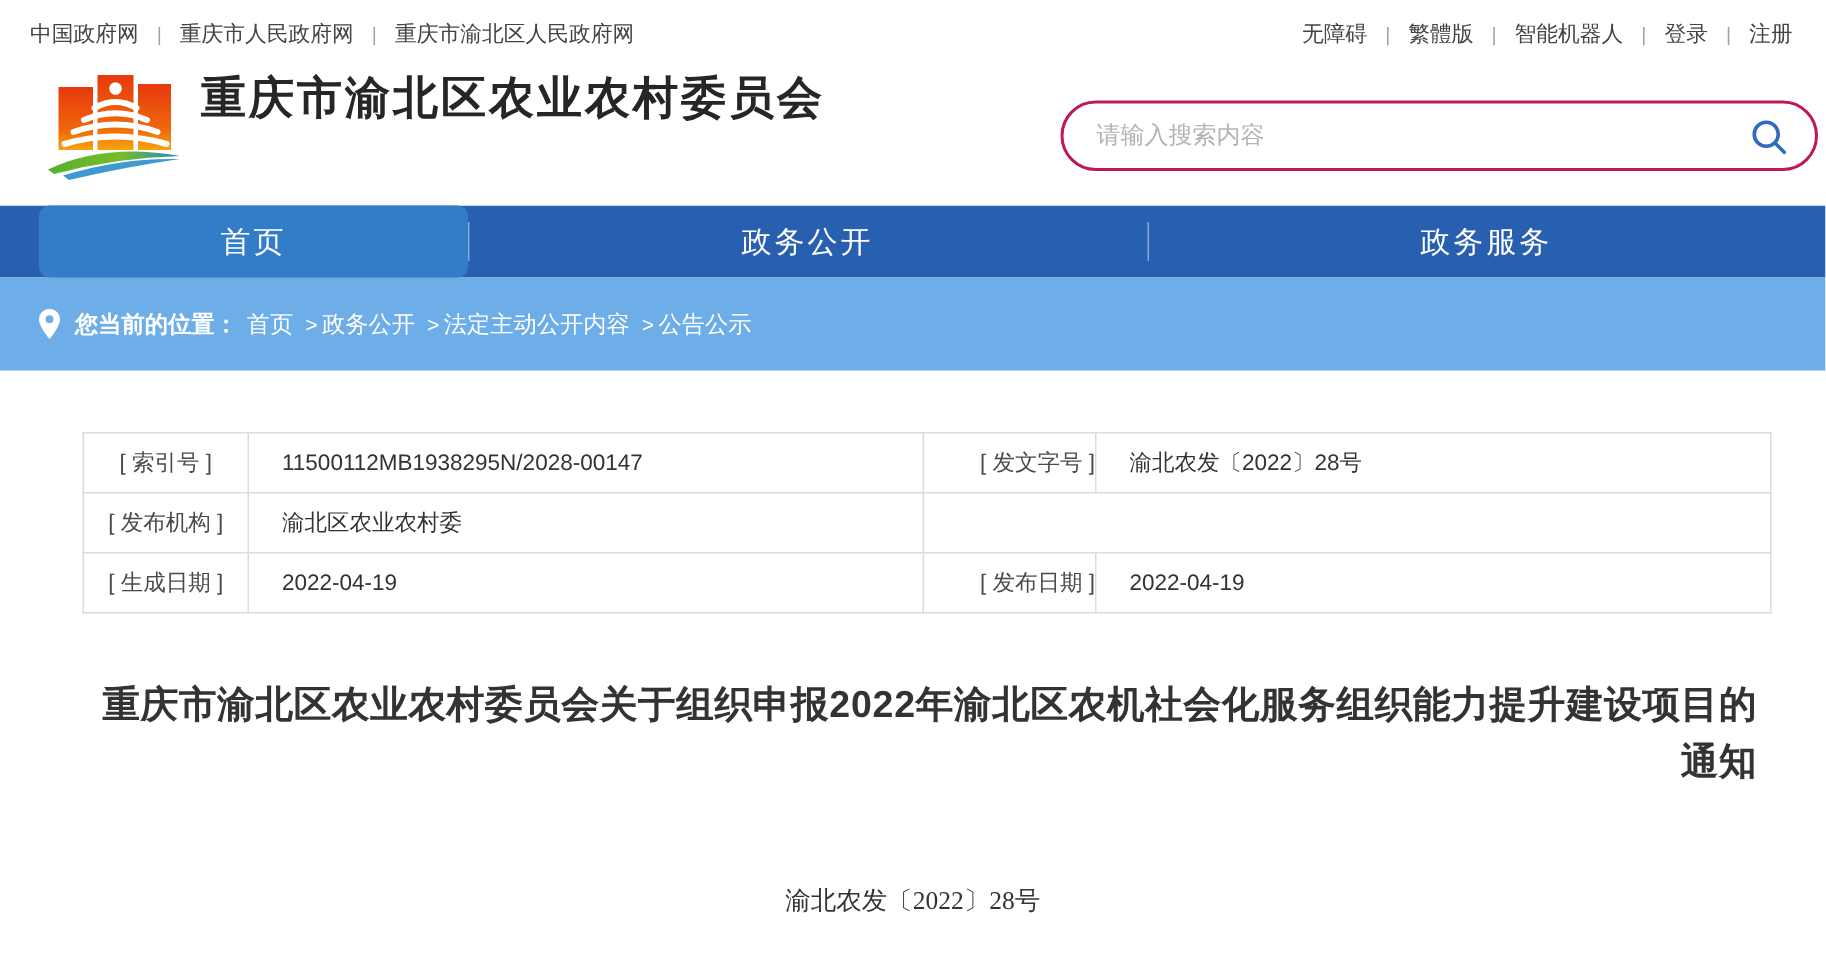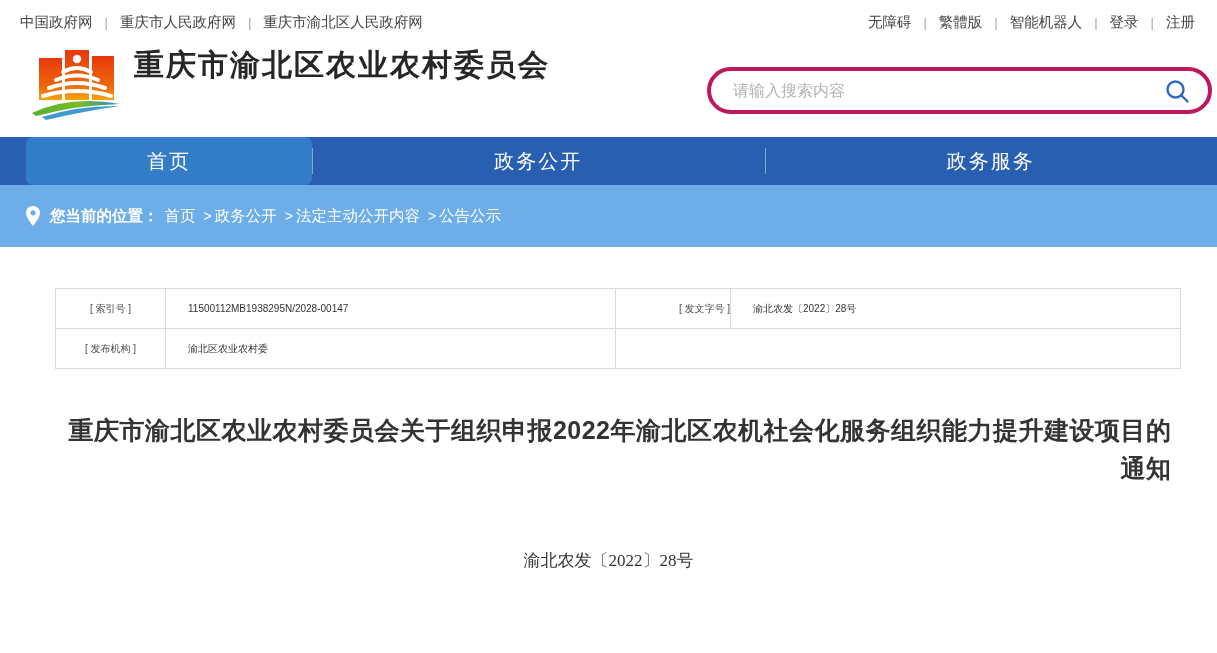--- a/index.html
+++ b/index.html
@@ -14,21 +14,21 @@
   .topbar .links { display: flex; align-items: center; }
   .topbar a { color: #444; text-decoration: none; cursor: pointer; }
   .topbar .sep { color: #9aa6b5; margin: 0 12px; font-size: 13px; }
 
   
   .header { height: 92px; display: flex; align-items: flex-start; padding-left: 30px; background: #fff; position: relative; }
   .logo { width: 92px; height: 78px; flex: 0 0 auto; cursor: pointer; }
   .site-title { font-size: 30px; font-weight: bold; color: #262626; letter-spacing: 2px; margin-left: 12px; white-space: nowrap; }
   .searchbox {
     position: absolute; right: 5px; top: 22px; width: 505px; height: 47px;
-    border: 4px solid #be185d; border-radius: 26px; display: flex; align-items: center;
+    border: 2px solid #be185d; border-radius: 26px; display: flex; align-items: center;
     padding: 0 18px 0 22px; background: #fff;
   }
   .searchbox input {
     flex: 1; border: none; outline: none; font-size: 16px; color: #333;
     font-family: "Liberation Sans", sans-serif; background: transparent;
   }
   .searchbox input::placeholder { color: #b3b3b3; }
   .search-btn { width: 26px; height: 26px; cursor: pointer; flex: 0 0 auto; }
 
   
@@ -49,21 +49,21 @@
     padding-left: 26px; color: #fff; font-size: 15.5px;
   }
   .pin { width: 14px; height: 20px; margin-right: 10px; flex: 0 0 auto; }
   .crumb-prefix { font-weight: bold; margin-right: 6px; }
   .crumbbar a { color: #fff; text-decoration: none; cursor: pointer; }
   .crumb-sep { margin: 0 3px 0 8px; font-size: 14px; }
 
   
   .meta-table {
     width: 1125px; margin: 41px 0 0 55px; border-collapse: collapse; table-layout: fixed;
-    font-size: 10px;
+    font-size: 15px;
   }
   .meta-table td { border: 1px solid #dcdcdc; height: 40px; background: #fff; }
   .meta-table td.lbl { width: 110px; text-align: center; color: #4a4a4a; }
   .meta-table td.lbl2 { width: 115px; text-align: right; color: #4a4a4a; }
   .meta-table td.val { width: 450px; padding-left: 22px; color: #333; }
 
   
   .doc-title {
     max-width: 1126px; margin: 42px auto 0; text-align: right;
     font-size: 25px; font-weight: bold; color: #333; line-height: 38px; letter-spacing: 0.5px;
@@ -159,17 +159,23 @@
       <td class="lbl">[ 索引号 ]</td>
       <td class="val">11500112MB1938295N/2028-00147</td>
       <td class="lbl2">[ 发文字号 ]</td>
       <td class="val">渝北农发〔2022〕28号</td>
     </tr>
     <tr>
       <td class="lbl">[ 发布机构 ]</td>
       <td class="val">渝北区农业农村委</td>
       <td class="val" colspan="2"></td>
     </tr>
+    <tr>
+      <td class="lbl">[ 生成日期 ]</td>
+      <td class="val">2022-04-19</td>
+      <td class="lbl2">[ 发布日期 ]</td>
+      <td class="val">2022-04-19</td>
+    </tr>
   </tbody>
 </table>
 
 <h2 class="doc-title">重庆市渝北区农业农村委员会关于组织申报2022年渝北区农机社会化服务组织能力提升建设项目的通知</h2>
 <div class="doc-number">渝北农发〔2022〕28号</div>
 
 </body></html>

